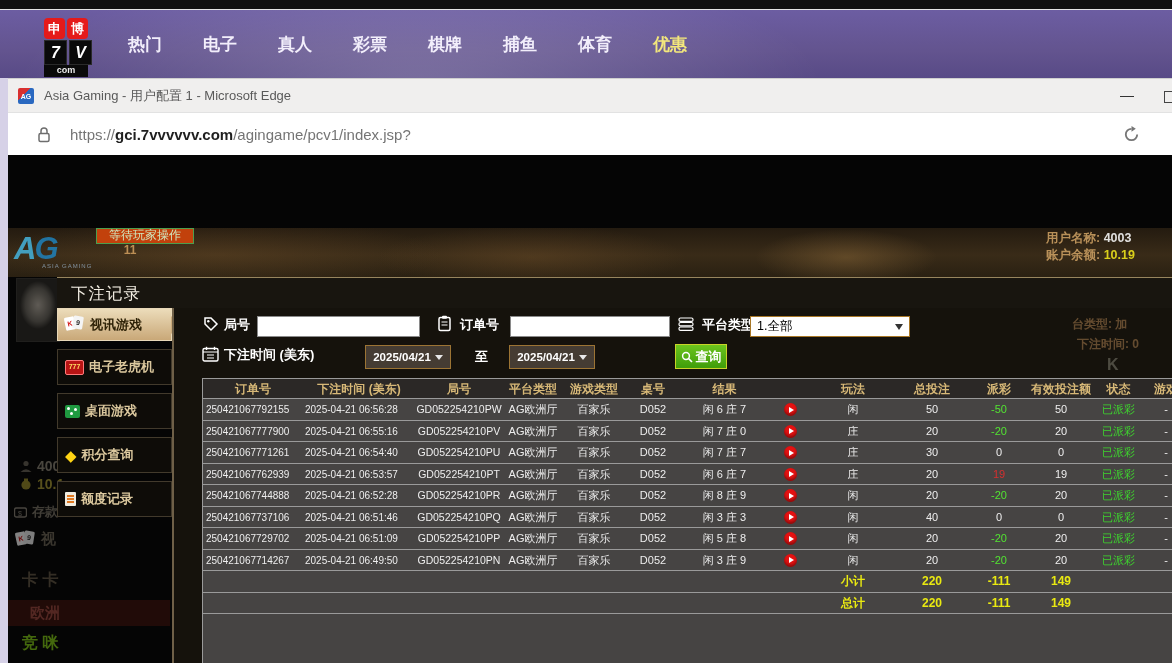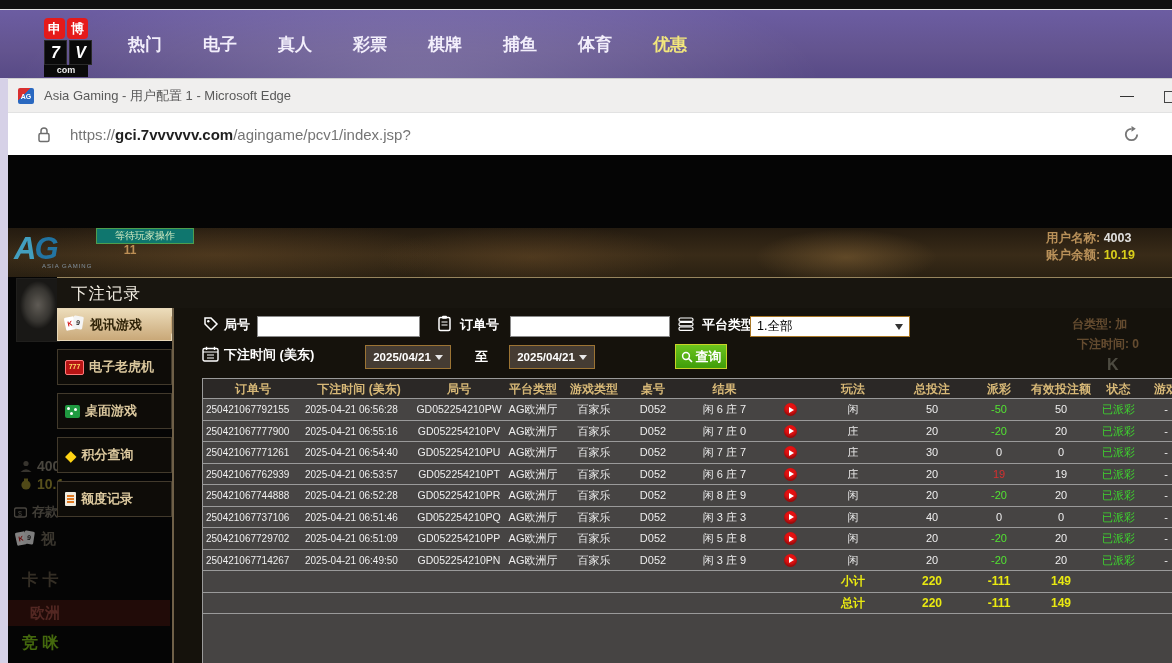--- a/index.html
+++ b/index.html
@@ -47,22 +47,22 @@
   
   #casino{left:0;top:73px;width:1164px;height:49px;
     background:radial-gradient(130px 40px at 72% 60%,rgba(200,150,80,.28),rgba(0,0,0,0) 70%),
       radial-gradient(220px 46px at 45% 60%,rgba(160,110,55,.22),rgba(0,0,0,0) 70%),
       radial-gradient(300px 50px at 18% 55%,rgba(130,90,45,.28),rgba(0,0,0,0) 75%),
       linear-gradient(180deg,#241b10,#392b18 55%,#2a2012);}
   #aglogo{left:6px;top:76px;opacity:.85;}
   #aglogo .big{font-size:31px;font-weight:bold;font-style:italic;letter-spacing:-2px;}
   #aglogo .a{color:#45b4dd;} #aglogo .g{color:#1f82bb;}
   #aglogo .sub{font-size:6px;color:#8fa3b5;letter-spacing:1px;margin-top:-4px;margin-left:28px;}
-  #waitbadge{left:88px;top:73px;width:96px;height:14px;background:#0f766e;border:1px solid #4e9e4e;
-    color:#cfe8c0;font-size:10px;text-align:center;line-height:13px;}
+  #waitbadge{left:88px;top:73px;width:96px;height:14px;background:#c2410c;border:1px solid #4e9e4e;
+    color:#cfe8c0;font-size:12px;text-align:center;line-height:13px;}
   #waitnum{left:96px;top:88px;width:52px;text-align:center;color:#bd8f55;font-size:12px;font-weight:bold;}
   
   .uirow{left:1038px;height:16px;font-size:12.5px;font-weight:bold;white-space:nowrap;opacity:.92;}
   .uirow .lb{color:#c59a5f;} 
   .v-white{color:#f0f0f0;} .v-yellow{color:#e8de1c;}
 
   
   #bgside{left:0;top:120px;width:164px;height:388px;opacity:.5;}
   #avatar{left:8px;top:3px;width:42px;height:62px;background:radial-gradient(18px 24px at 21px 26px,#b8b0a4,#6a665e 70%,#2e2c28);border:1px solid #3c3a36;}
   .bgrow{position:absolute;display:flex;align-items:center;gap:5px;white-space:nowrap;}

